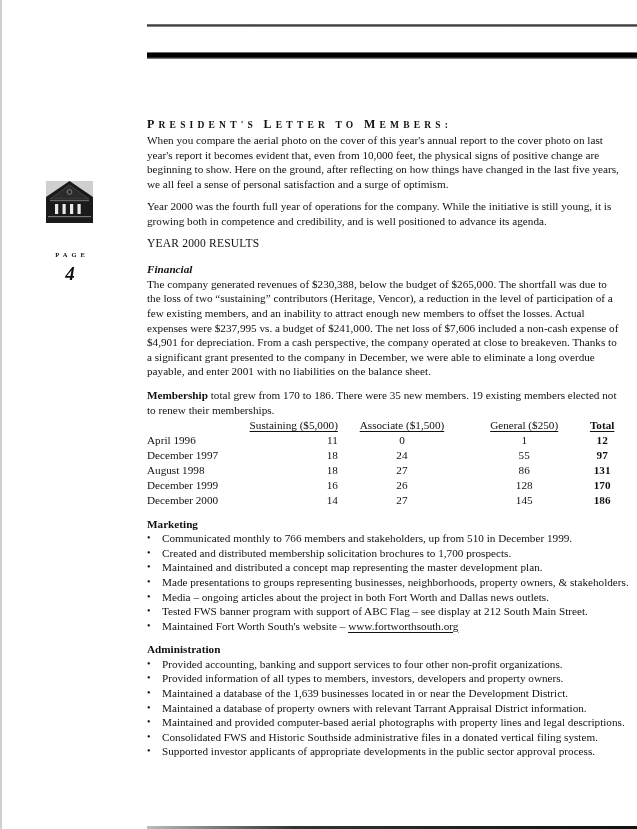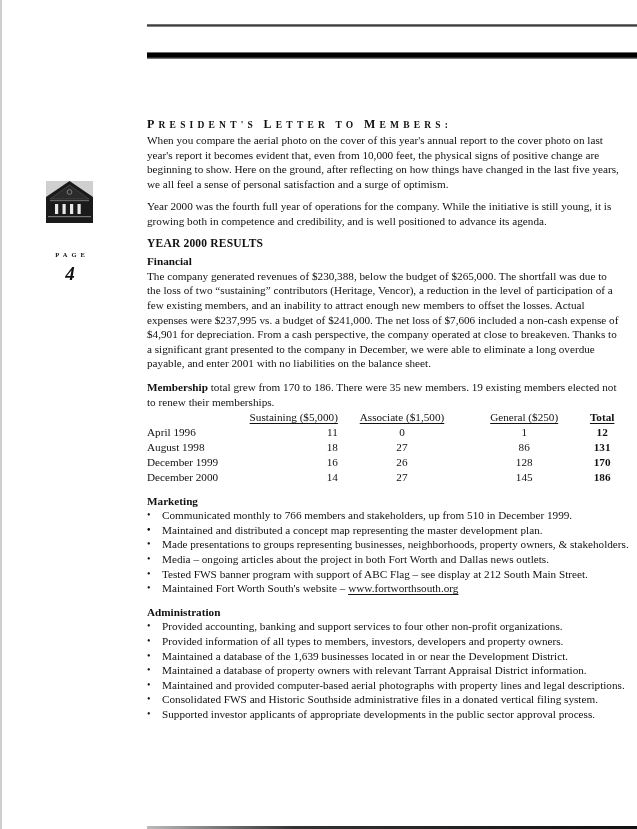--- a/index.html
+++ b/index.html
@@ -79,28 +79,29 @@
       letter-spacing: 4.2px;
       font-variant: small-caps;
       margin: 0 0 2px 0;
       line-height: 12px;
       white-space: nowrap;
     }
     .letter-title .big { font-size: 12px; }
     p { margin: 0; }
     .para-gap { margin-top: 8px; }
     .results-heading {
-      font-weight: bold;
+      font-weight: normal;
       font-size: 11.5px;
       margin-top: 7px;
       letter-spacing: 0.2px;
     }
     .section-heading {
       font-weight: bold;
-      margin-top: 4px;
+      margin-top: 12px;
+      font-style: italic;
     }
     .membership-para { margin-top: 9px; }
     .membership-para b { font-weight: bold; font-family: Liberation Serif, serif; }
     table.members {
       border-collapse: collapse;
       font-size: 11.2px;
       margin-top: 1px;
     }
     table.members th, table.members td {
       padding: 0;
@@ -188,20 +189,27 @@
     </thead>
     <tbody>
       <tr>
         <td class="col-label">April 1996</td>
         <td class="col-sus">11</td>
         <td class="col-ass">0</td>
         <td class="col-gen">1</td>
         <td class="col-tot total">12</td>
       </tr>
       <tr>
+        <td class="col-label">December 1997</td>
+        <td class="col-sus">18</td>
+        <td class="col-ass">24</td>
+        <td class="col-gen">55</td>
+        <td class="col-tot total">97</td>
+      </tr>
+      <tr>
         <td class="col-label">August 1998</td>
         <td class="col-sus">18</td>
         <td class="col-ass">27</td>
         <td class="col-gen">86</td>
         <td class="col-tot total">131</td>
       </tr>
       <tr>
         <td class="col-label">December 1999</td>
         <td class="col-sus">16</td>
         <td class="col-ass">26</td>
@@ -214,21 +222,21 @@
         <td class="col-ass">27</td>
         <td class="col-gen">145</td>
         <td class="col-tot total">186</td>
       </tr>
     </tbody>
   </table>
 
   <div class="block-heading">Marketing</div>
   <ul class="bullets">
     <li><span class="dot">•</span><span>Communicated monthly to 766 members and stakeholders, up from 510 in December 1999.</span></li>
-    <li><span class="dot">•</span></li>
+    <li><span class="dot">•</span><span>Created and distributed membership solicitation brochures to 1,700 prospects.</span></li>
     <li><span class="dot">•</span><span>Maintained and distributed a concept map representing the master development plan.</span></li>
     <li><span class="dot">•</span><span>Made presentations to groups representing businesses, neighborhoods, property owners, &amp; stakeholders.</span></li>
     <li><span class="dot">•</span><span>Media – ongoing articles about the project in both Fort Worth and Dallas news outlets.</span></li>
     <li><span class="dot">•</span><span>Tested FWS banner program with support of ABC Flag – see display at 212 South Main Street.</span></li>
     <li><span class="dot">•</span><span>Maintained Fort Worth South's website – </span><a class="link">www.fortworthsouth.org</a></li>
   </ul>
 
   <div class="block-heading">Administration</div>
   <ul class="bullets">
     <li><span class="dot">•</span><span>Provided accounting, banking and support services to four other non-profit organizations.</span></li>

